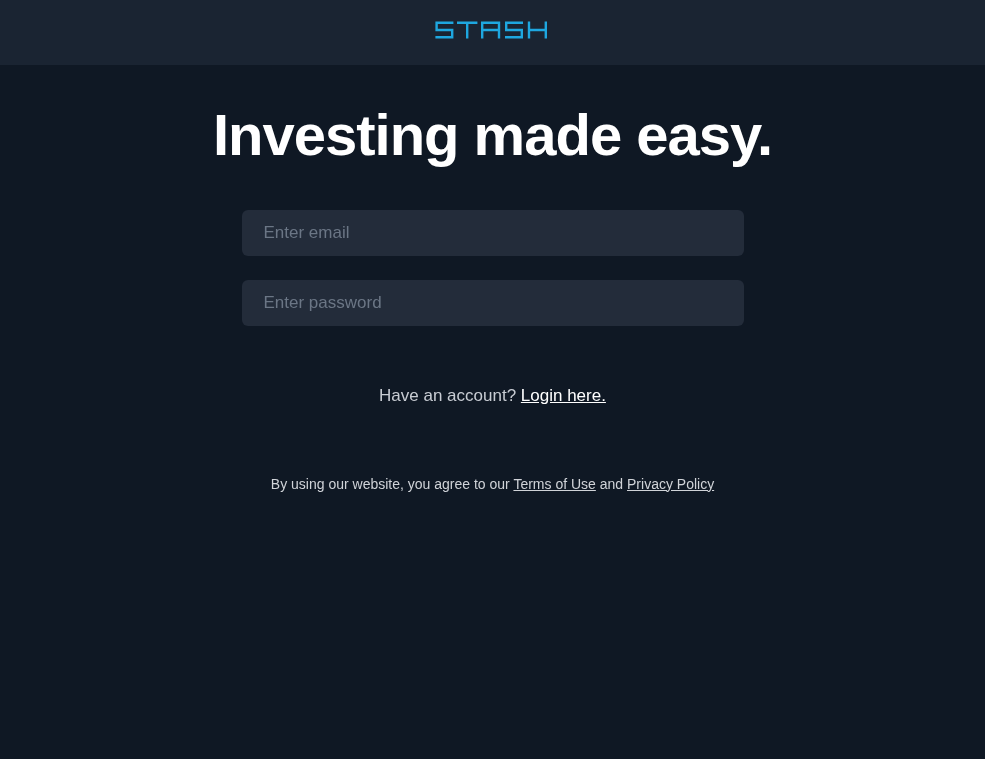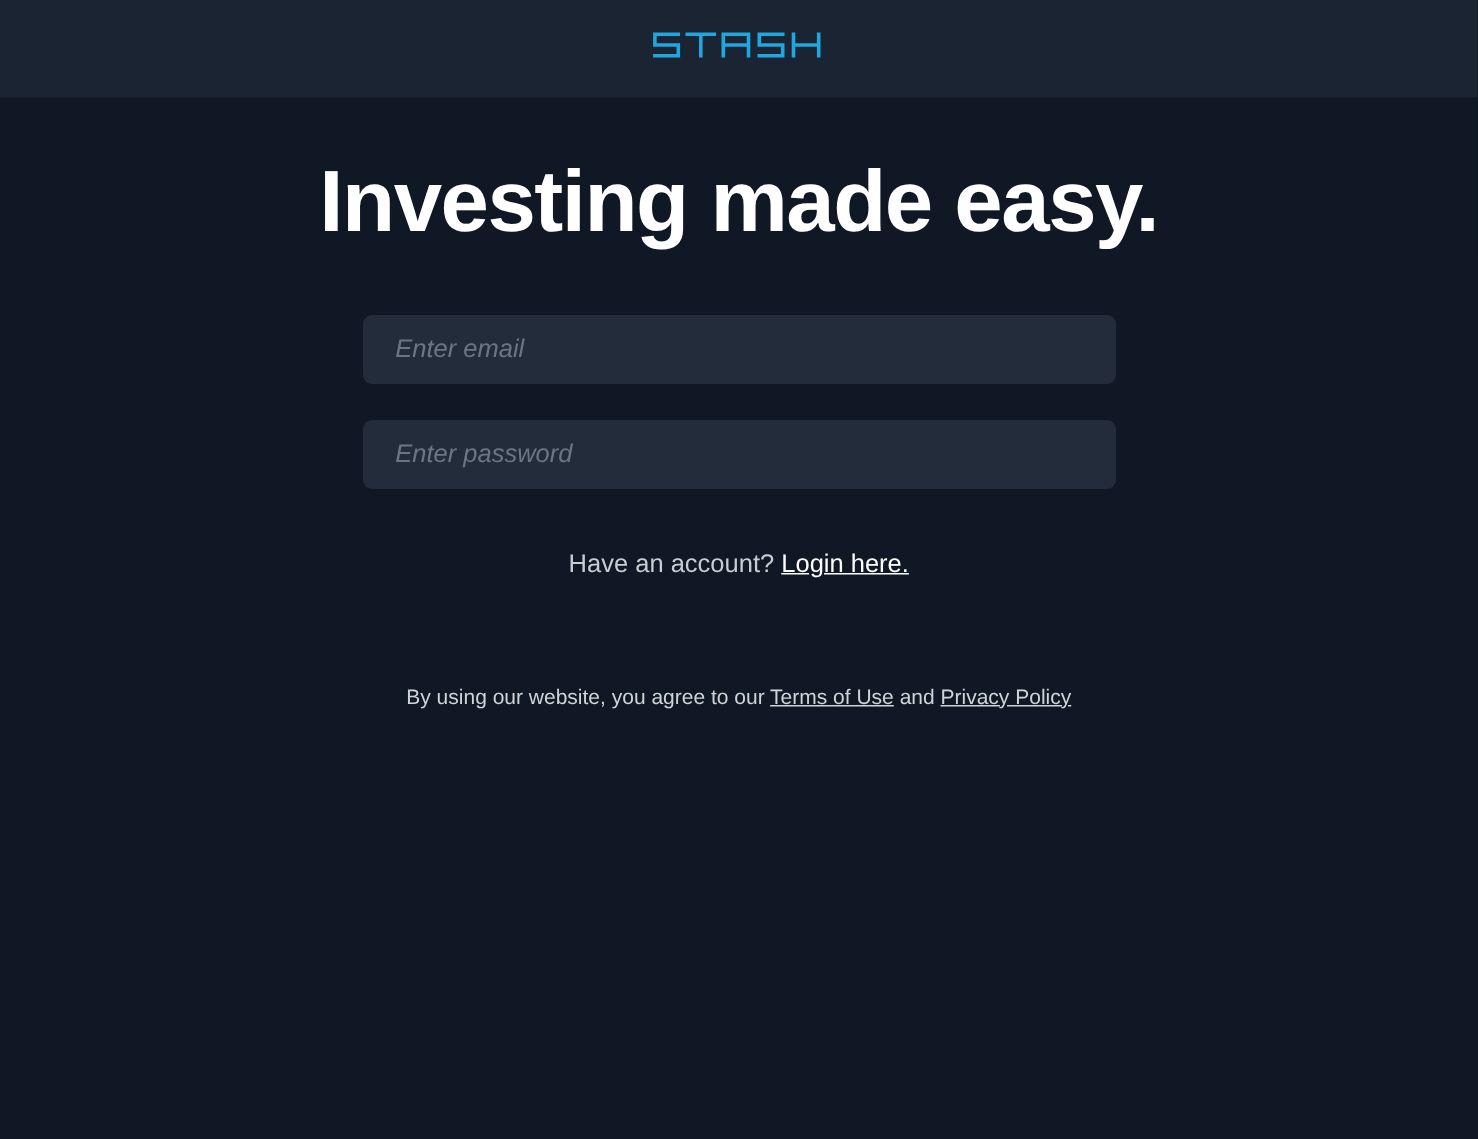--- a/index.html
+++ b/index.html
@@ -56,42 +56,41 @@
     .input-field {
       width: 100%;
       height: 46px;
       background-color: #232c3a;
       border: none;
       border-radius: 6px;
       padding: 0 22px;
       font-size: 17px;
       color: #ffffff;
       outline: none;
-      font-style: italic;
     }
     .input-field::placeholder {
       color: #6b7685;
     }
     .submit-button {
       width: 100%;
       height: 56px;
       background-color: #0b9ee8;
       border: none;
       border-radius: 28px;
       color: #ffffff;
       font-size: 19px;
       font-weight: 600;
       cursor: pointer;
       margin-top: 18px;
     }
     .login-prompt {
       color: #c8ccd3;
       font-size: 17px;
       text-align: left;
-      margin-top: 40px;
+      margin-top: 60px;
     }
     .login-link {
       color: #ffffff;
       text-decoration: underline;
       cursor: pointer;
     }
     .legal {
       color: #d0d3d8;
       font-size: 14px;
       text-align: right;

